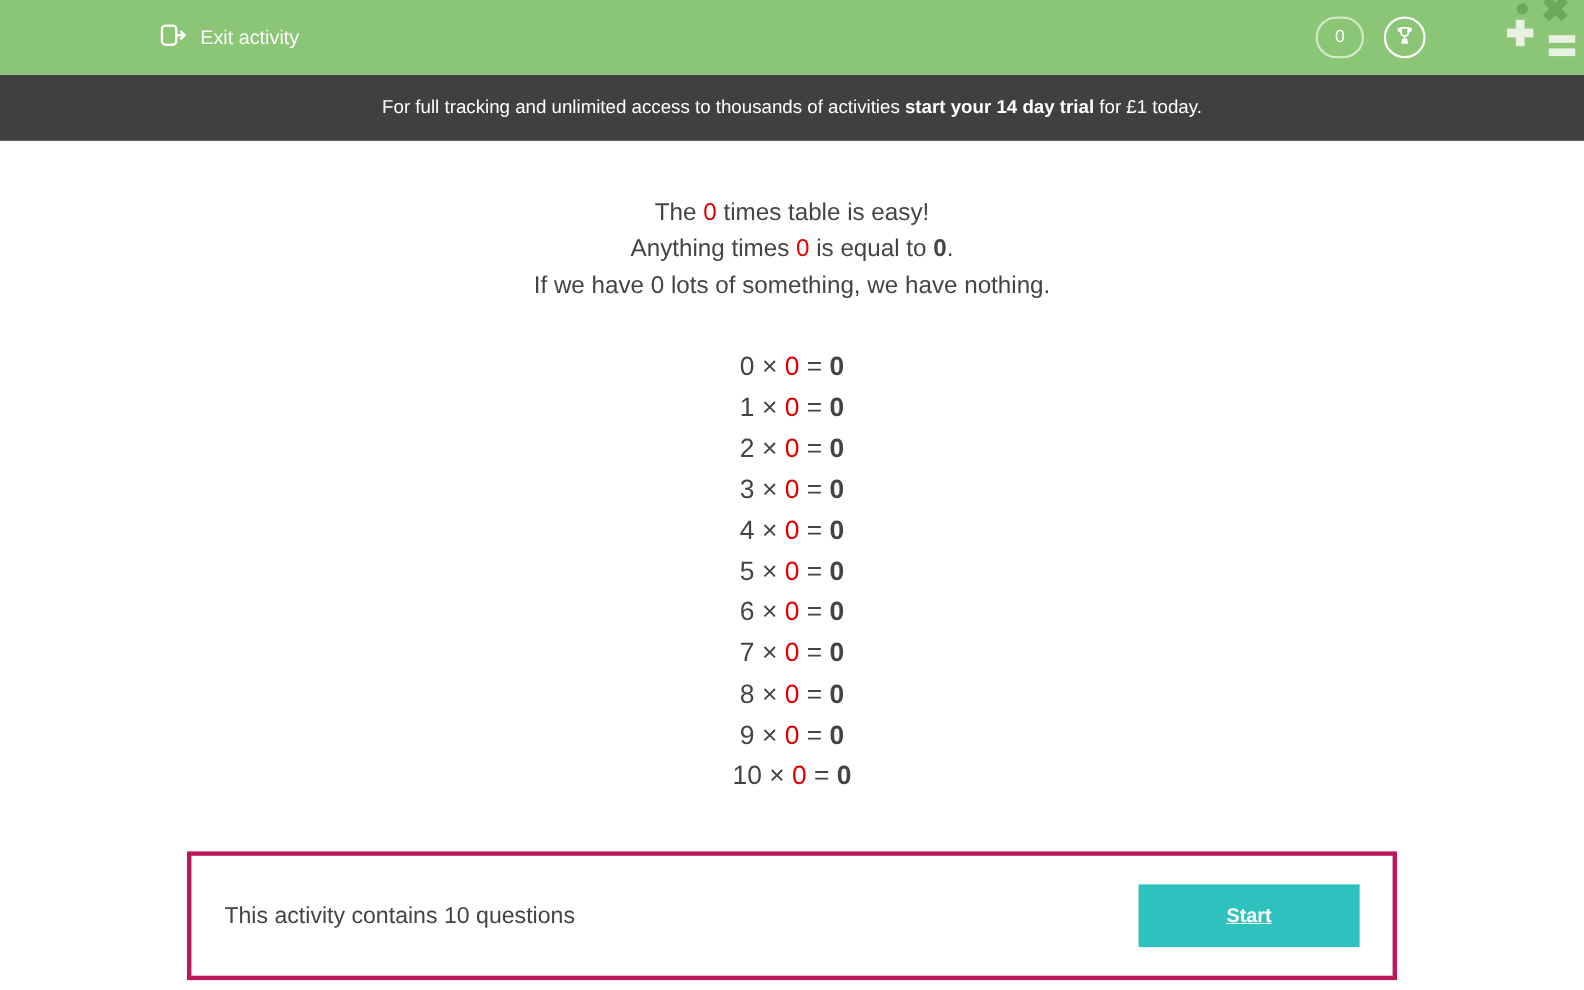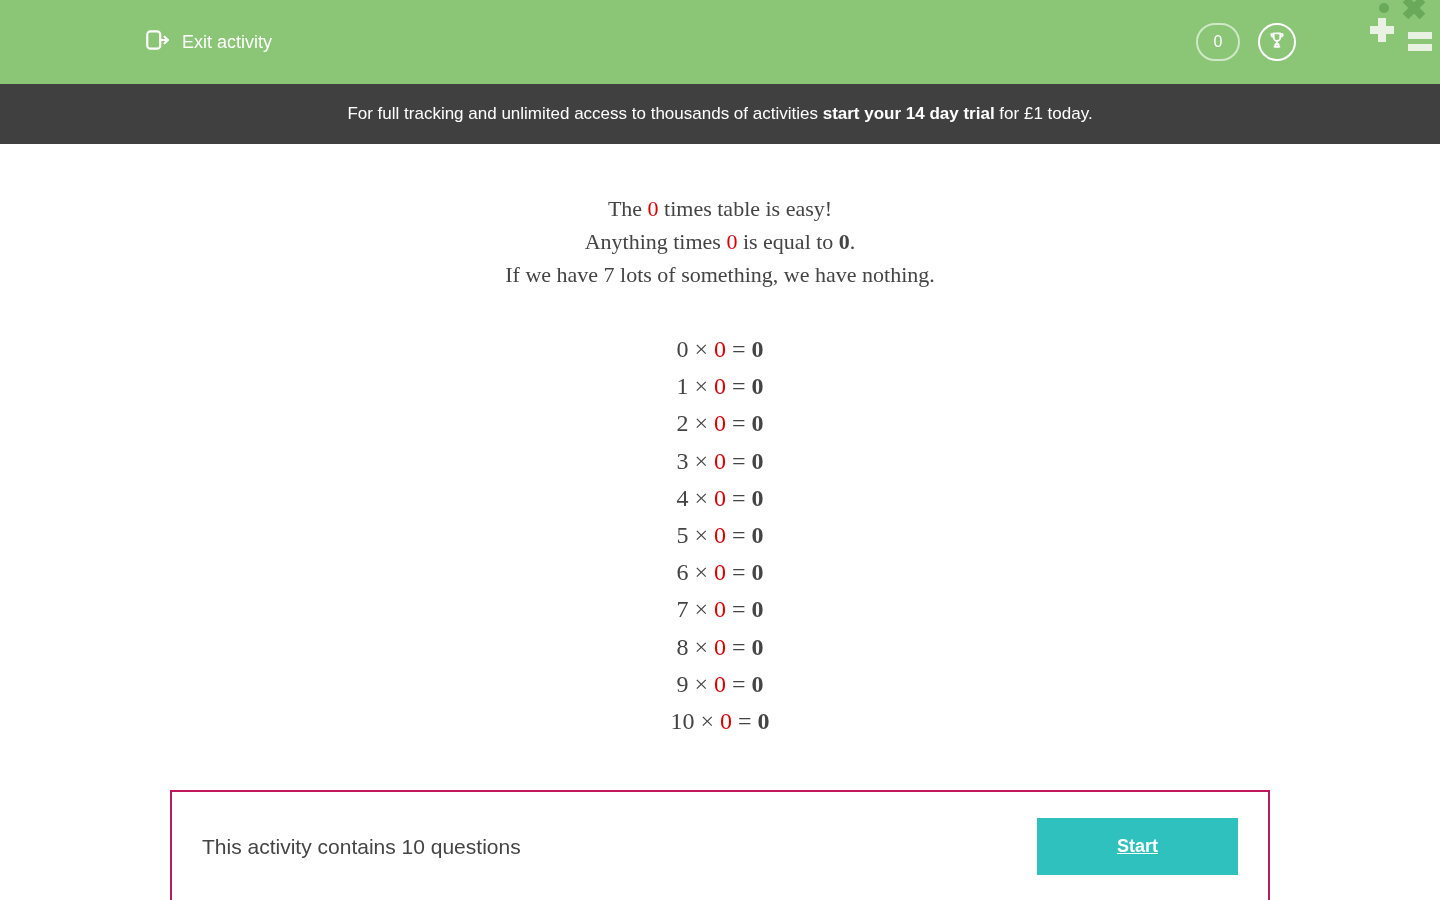--- a/index.html
+++ b/index.html
@@ -1,20 +1,20 @@
 <!DOCTYPE html>
 <html><head>
 <meta charset="utf-8">
 <style>
   * { margin: 0; padding: 0; box-sizing: border-box; }
   body { font-family: -apple-system, BlinkMacSystemFont, "Segoe UI", Helvetica, Arial, sans-serif; color: #444; background: #fff; }
 
   .header {
     background: #8ac676;
-    height: 84px;
+    height: 68px;
     display: flex;
     align-items: center;
     padding: 0 24px;
     position: relative;
   }
   .exit-group {
     display: flex;
     align-items: center;
     gap: 12px;
     color: #fff;
@@ -73,33 +73,32 @@
     padding: 20px 10px;
     font-size: 17px;
   }
   .promo-bar b { font-weight: 700; }
 
   .content {
     max-width: 1100px;
     margin: 0 auto;
     padding: 48px 20px 40px;
     text-align: center;
-    font-family: Liberation Serif, serif;
   }
   .intro { font-size: 22px; line-height: 1.5; color: #444; margin-bottom: 40px; }
   .red { color: #e00000; }
   .bold { font-weight: 700; }
 
   .table-rows { margin-top: 10px; }
   .eq-row { font-size: 24px; line-height: 1.55; color: #444; }
 
   .footer-card {
     max-width: 1100px;
     margin: 10px auto 40px;
-    border: 2px solid #be185d;
+    border: 4px solid #be185d;
     background: #fff;
     padding: 26px 30px;
     display: flex;
     align-items: center;
     justify-content: space-between;
   }
   .footer-text { font-size: 21px; color: #444; }
   .start-btn {
     background: #2fc1bd;
     color: #fff;
@@ -165,21 +164,21 @@
 </div>
 
 <div class="content">
   <div class="intro">
     <div>
       <span>The </span><span class="red">0</span><span> times table is easy!</span>
     </div>
     <div>
       <span>Anything times </span><span class="red">0</span><span> is equal to </span><span class="bold">0</span><span>.</span>
     </div>
-    <div>If we have 7 lots of something, we have nothing.</div>
+    <div>If we have 0 lots of something, we have nothing.</div>
   </div>
 
   <div class="table-rows">
     <div class="eq-row"><span>0</span> <span>×</span> <span class="red">0</span> <span>=</span> <span class="bold">0</span></div>
     <div class="eq-row"><span>1</span> <span>×</span> <span class="red">0</span> <span>=</span> <span class="bold">0</span></div>
     <div class="eq-row"><span>2</span> <span>×</span> <span class="red">0</span> <span>=</span> <span class="bold">0</span></div>
     <div class="eq-row"><span>3</span> <span>×</span> <span class="red">0</span> <span>=</span> <span class="bold">0</span></div>
     <div class="eq-row"><span>4</span> <span>×</span> <span class="red">0</span> <span>=</span> <span class="bold">0</span></div>
     <div class="eq-row"><span>5</span> <span>×</span> <span class="red">0</span> <span>=</span> <span class="bold">0</span></div>
     <div class="eq-row"><span>6</span> <span>×</span> <span class="red">0</span> <span>=</span> <span class="bold">0</span></div>

